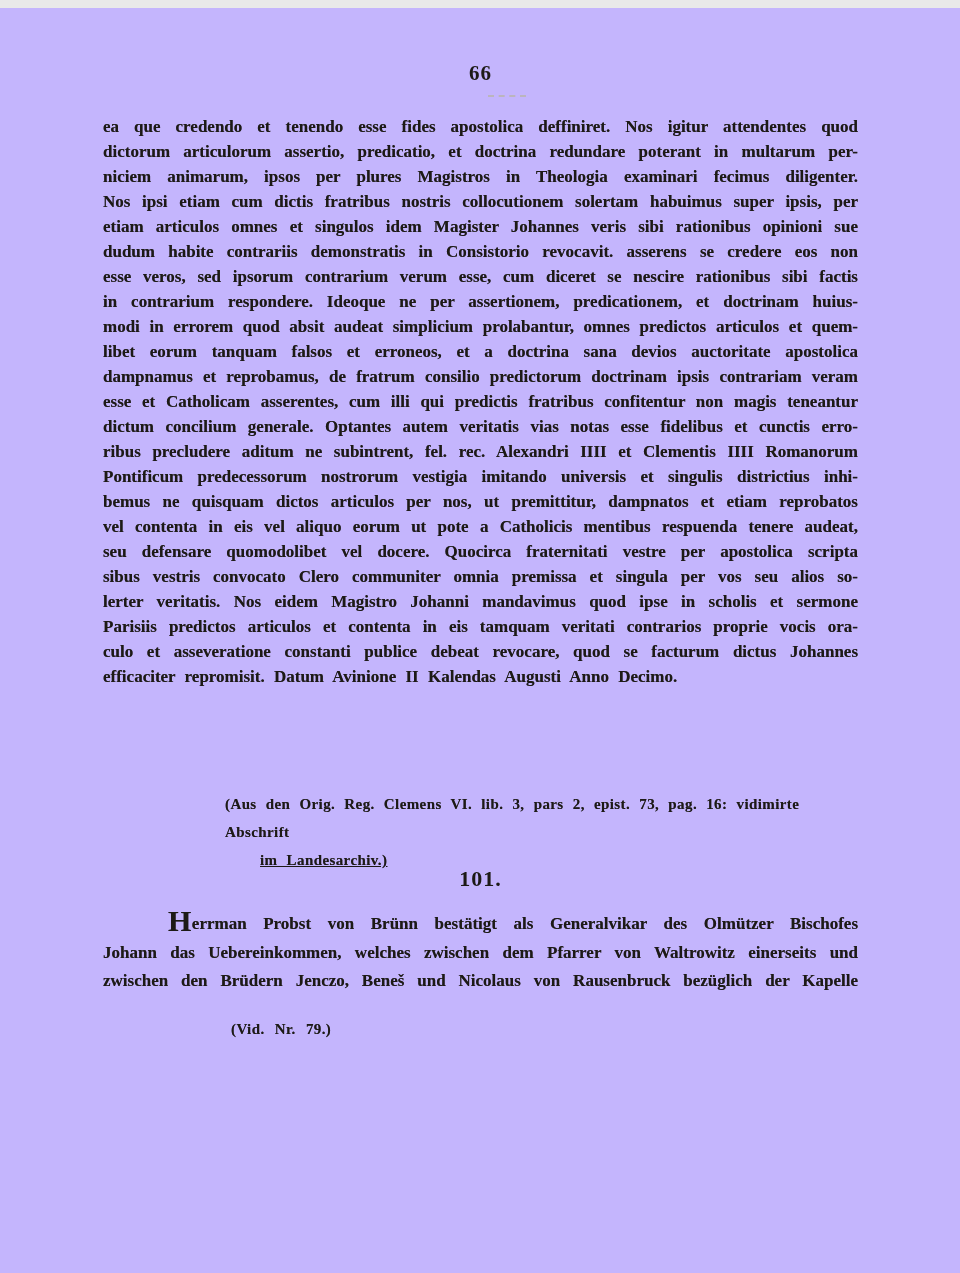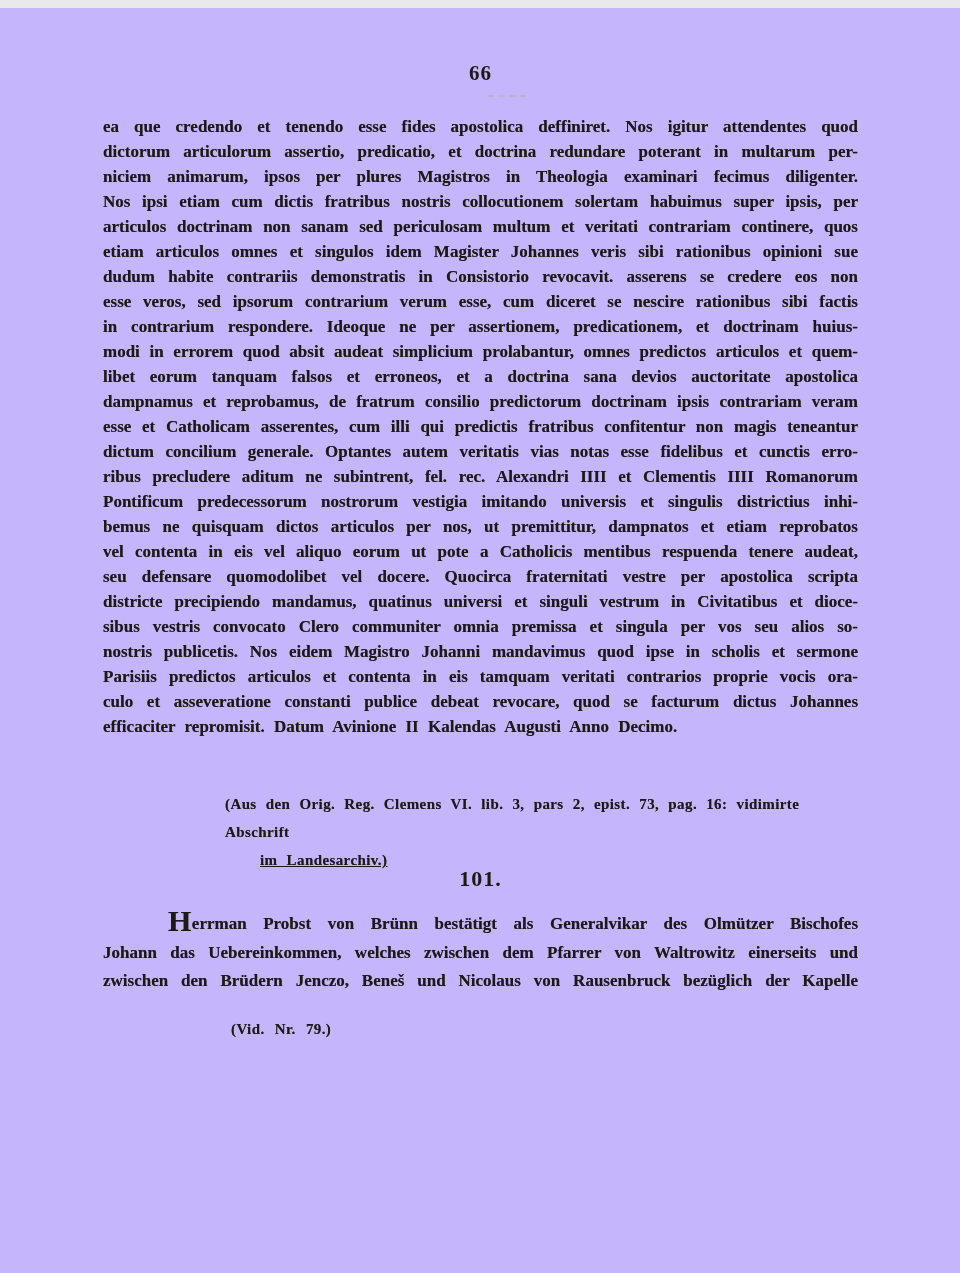--- a/index.html
+++ b/index.html
@@ -132,38 +132,36 @@
   <div class="content">
 
     <div class="page-number">66</div>
     <div class="page-number-rule"></div>
 
     <div class="latin-block">
       <div class="t-line">ea que credendo et tenendo esse fides apostolica deffiniret. Nos igitur attendentes quod</div>
       <div class="t-line">dictorum articulorum assertio, predicatio, et doctrina redundare poterant in multarum per-</div>
       <div class="t-line">niciem animarum, ipsos per plures Magistros in Theologia examinari fecimus diligenter.</div>
       <div class="t-line">Nos ipsi etiam cum dictis fratribus nostris collocutionem solertam habuimus super ipsis, per</div>
-      <div class="t-line">articulos doctrinam non sanam sed periculosam multum et veritati contrariam continere, quos</div>
       <div class="t-line">etiam articulos omnes et singulos idem Magister Johannes veris sibi rationibus opinioni sue</div>
       <div class="t-line">dudum habite contrariis demonstratis in Consistorio revocavit. asserens se credere eos non</div>
       <div class="t-line">esse veros, sed ipsorum contrarium verum esse, cum diceret se nescire rationibus sibi factis</div>
       <div class="t-line">in contrarium respondere. Ideoque ne per assertionem, predicationem, et doctrinam huius-</div>
       <div class="t-line">modi in errorem quod absit audeat simplicium prolabantur, omnes predictos articulos et quem-</div>
       <div class="t-line">libet eorum tanquam falsos et erroneos, et a doctrina sana devios auctoritate apostolica</div>
       <div class="t-line">dampnamus et reprobamus, de fratrum consilio predictorum doctrinam ipsis contrariam veram</div>
       <div class="t-line">esse et Catholicam asserentes, cum illi qui predictis fratribus confitentur non magis teneantur</div>
       <div class="t-line">dictum concilium generale. Optantes autem veritatis vias notas esse fidelibus et cunctis erro-</div>
       <div class="t-line">ribus precludere aditum ne subintrent, fel. rec. Alexandri IIII et Clementis IIII Romanorum</div>
       <div class="t-line">Pontificum predecessorum nostrorum vestigia imitando universis et singulis districtius inhi-</div>
       <div class="t-line">bemus ne quisquam dictos articulos per nos, ut premittitur, dampnatos et etiam reprobatos</div>
       <div class="t-line">vel contenta in eis vel aliquo eorum ut pote a Catholicis mentibus respuenda tenere audeat,</div>
       <div class="t-line">seu defensare quomodolibet vel docere. Quocirca fraternitati vestre per apostolica scripta</div>
-      <div class="t-line">districte precipiendo mandamus, quatinus universi et singuli vestrum in Civitatibus et dioce-</div>
       <div class="t-line">sibus vestris convocato Clero communiter omnia premissa et singula per vos seu alios so-</div>
-      <div class="t-line">nostris publicetis. Nos eidem Magistro Johanni mandavimus quod ipse in scholis et sermone</div>
+      <div class="t-line">lerter veritatis. Nos eidem Magistro Johanni mandavimus quod ipse in scholis et sermone</div>
       <div class="t-line">Parisiis predictos articulos et contenta in eis tamquam veritati contrarios proprie vocis ora-</div>
       <div class="t-line">culo et asseveratione constanti publice debeat revocare, quod se facturum dictus Johannes</div>
       <div class="t-line last">efficaciter repromisit. Datum Avinione II Kalendas Augusti Anno Decimo.</div>
     </div>
 
     <div class="citation">
       <div class="cit-line1">(Aus den Orig. Reg. Clemens VI. lib. 3, pars 2, epist. 73, pag. 16: vidimirte Abschrift</div>
       <div class="cit-line2">im Landesarchiv.)</div>
     </div>
 

